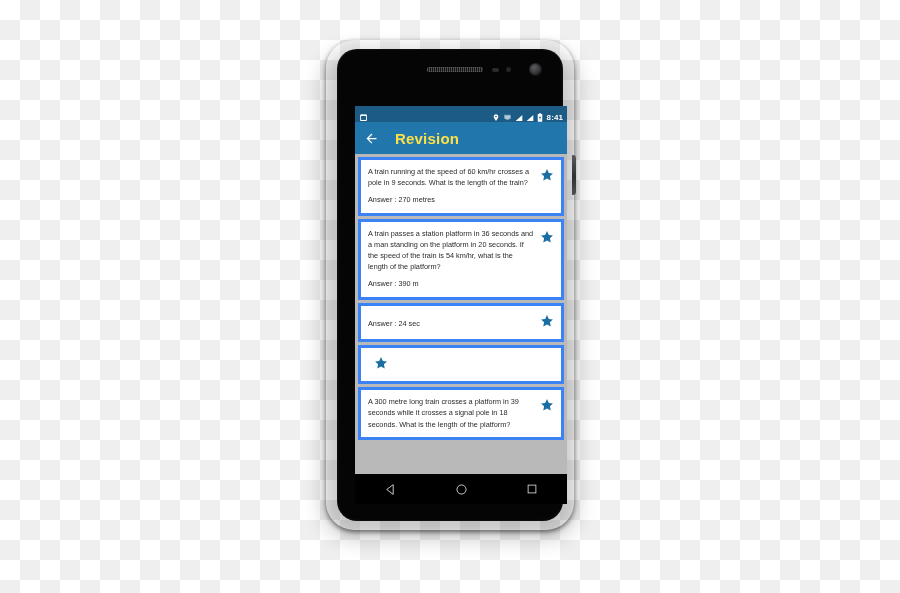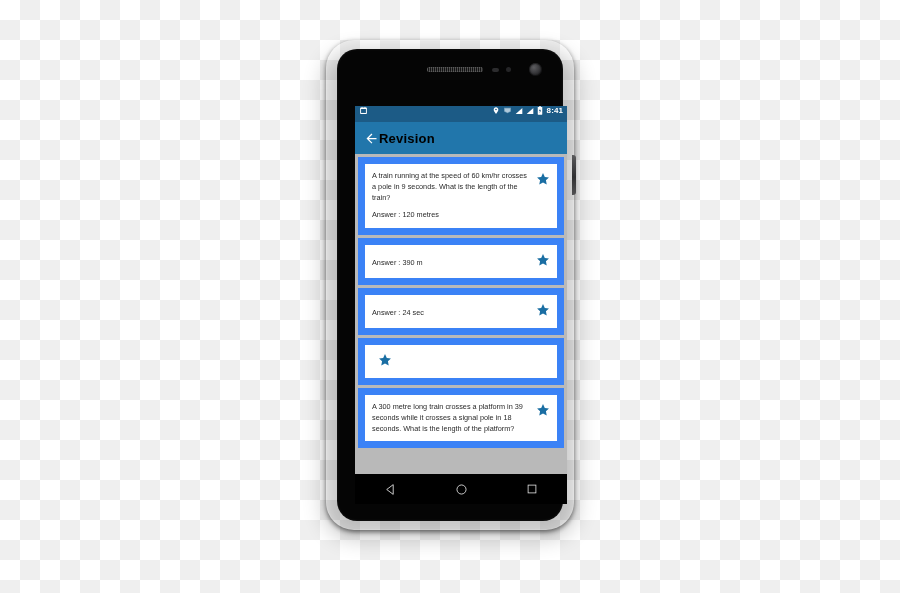--- a/index.html
+++ b/index.html
@@ -122,21 +122,21 @@
     height: 368px;
     background: #cfcfcf;
     overflow: hidden;
   }
 
   
   .status-bar {
     height: 16px;
     background: #1c5b86;
     display: flex;
-    align-items: flex-start;
+    align-items: flex-end;
     padding: 0 4px 0 4px;
     box-sizing: border-box;
   }
   .status-left {
     display: flex;
     align-items: center;
     gap: 3px;
   }
   .status-right {
     margin-left: auto;
@@ -158,39 +158,40 @@
   .app-bar {
     height: 32px;
     background: #2176ab;
     display: flex;
     align-items: center;
     padding-left: 9px;
     box-sizing: border-box;
   }
   .back-arrow { display: block; flex: 0 0 auto; }
   .app-title {
-    color: #000000;
-    font-size: 13px;
+    color: #fde047;
+    font-size: 15px;
     font-weight: bold;
+    margin-left: 16px;
     letter-spacing: 0.2px;
     line-height: 1;
   }
 
   
   .list-area {
     height: 320px;
     background: #b9b9b9;
     overflow: hidden;
     padding-top: 3px;
     box-sizing: border-box;
   }
   .card {
     background: #ffffff;
     margin: 0 3px 3px 3px;
-    border: 7px solid #3b82f6;
+    border: 3px solid #3b82f6;
     padding: 6px 7px 7px 7px;
     display: flex;
     align-items: flex-start;
     box-sizing: border-box;
   }
   .card-text { flex: 1 1 auto; min-width: 0; }
   .question {
     font-size: 7.3px;
     line-height: 1.52;
     color: #2a2a2a;
@@ -276,31 +277,32 @@
             <path d="M20 11H7.8l5.6-5.6L12 4l-8 8 8 8 1.4-1.4L7.8 13H20z" fill="#ffffff"></path>
           </svg>
           <span class="app-title">Revision</span>
         </div>
 
         <div class="list-area">
 
           <div class="card">
             <div class="card-text">
               <p class="question">A train running at the speed of 60 km/hr crosses a pole in 9 seconds. What is the length of the train?</p>
-              <p class="answer">Answer : 120 metres</p>
+              <p class="answer">Answer : 270 metres</p>
             </div>
             <div class="star-cell">
               <svg width="14" height="14" viewBox="0 0 24 24">
                 <path d="M12 1.8l3.1 6.6 7.1.9-5.2 4.9 1.4 7.1L12 17.8 5.6 21.3 7 14.2 1.8 9.3l7.1-.9z" fill="#1a6ea3"></path>
               </svg>
             </div>
           </div>
 
           <div class="card">
             <div class="card-text">
+              <p class="question">A train passes a station platform in 36 seconds and a man standing on the platform in 20 seconds. If the speed of the train is 54 km/hr, what is the length of the platform?</p>
               <p class="answer">Answer : 390 m</p>
             </div>
             <div class="star-cell">
               <svg width="14" height="14" viewBox="0 0 24 24">
                 <path d="M12 1.8l3.1 6.6 7.1.9-5.2 4.9 1.4 7.1L12 17.8 5.6 21.3 7 14.2 1.8 9.3l7.1-.9z" fill="#1a6ea3"></path>
               </svg>
             </div>
           </div>
 
           <div class="card">

